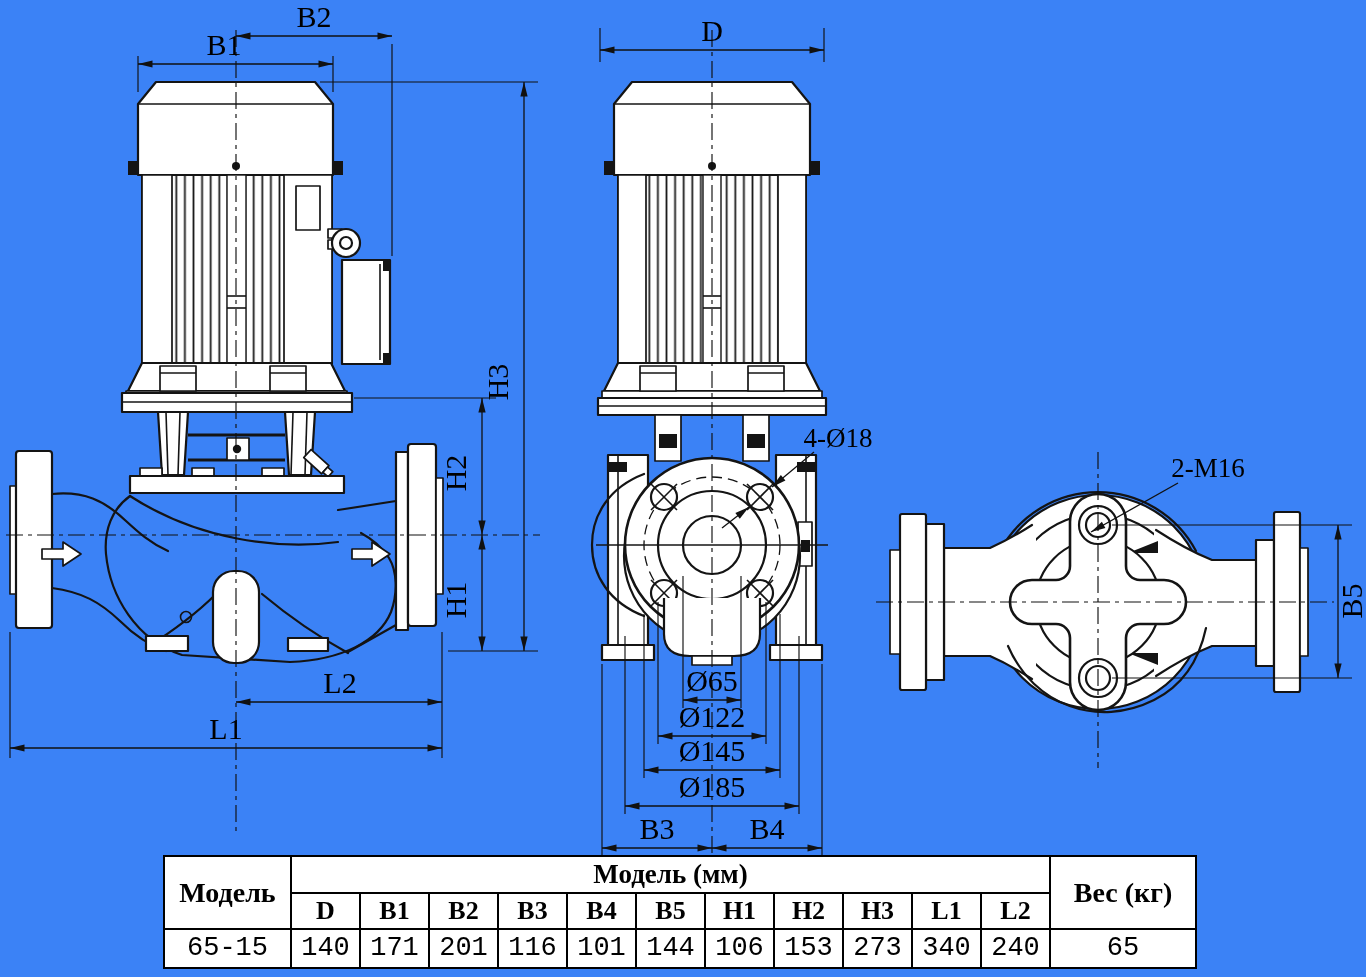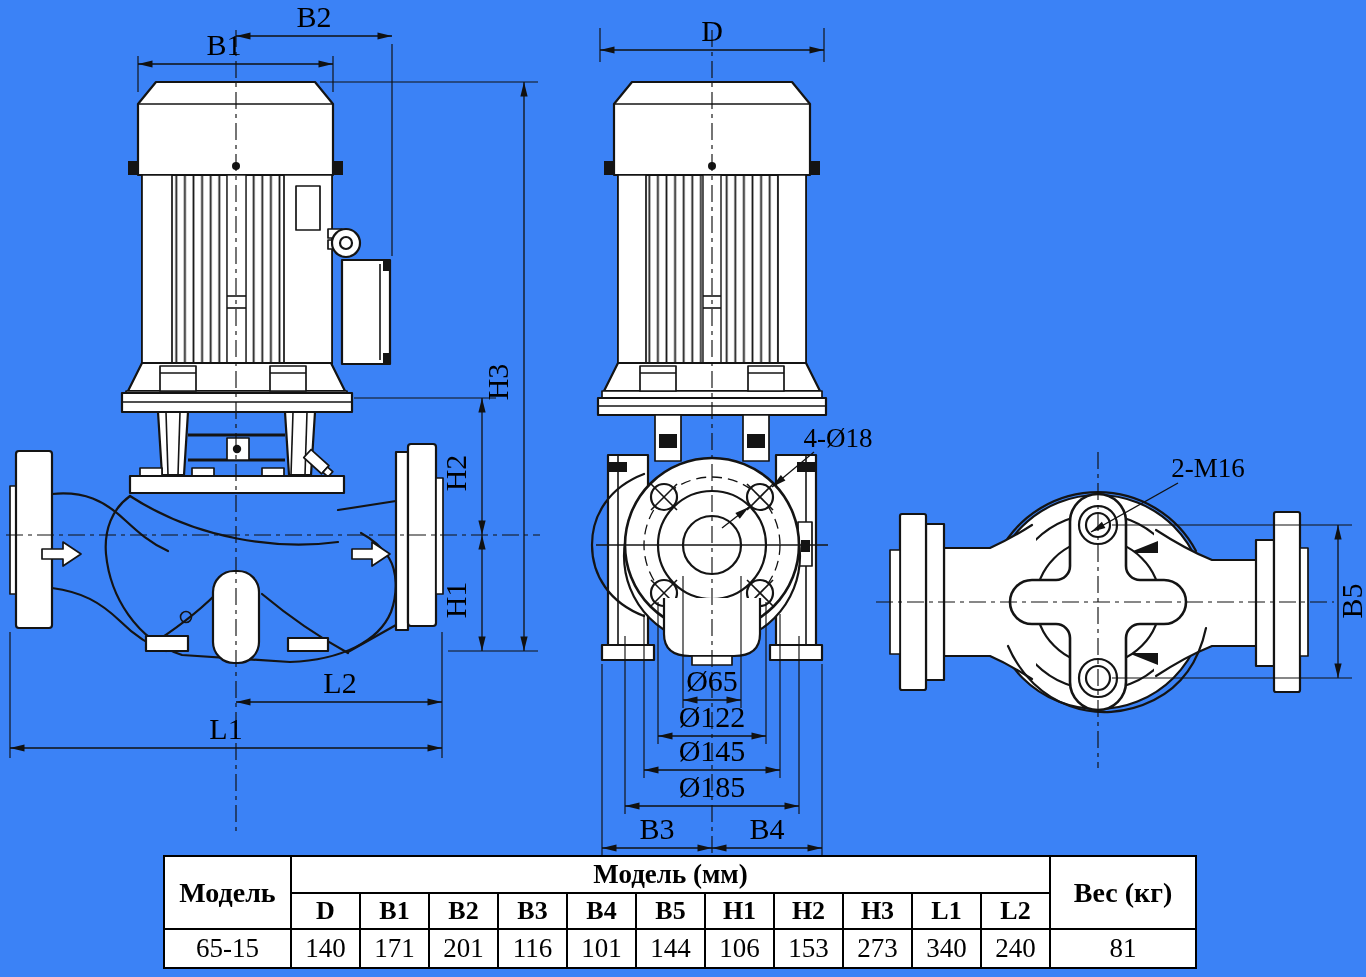--- a/index.html
+++ b/index.html
@@ -22,21 +22,21 @@
   .bc   {fill:none;stroke:#111;stroke-width:1.3;stroke-dasharray:10 6;}
   
   .tablewrap{position:absolute;left:163px;top:855px;width:1032px;}
   table.spec{border-collapse:collapse;table-layout:fixed;width:1032px;background:#fff;}
   table.spec th,table.spec td{border:2.4px solid #000;text-align:center;vertical-align:middle;
      padding:0;line-height:1.05;overflow:hidden;}
   .h-model{font-size:28px;font-weight:bold;border-radius:19px;}
   .h-sizes{font-size:27px;font-weight:bold;height:35px;}
   .h-weight{font-size:28px;font-weight:bold;}
   .h-dim{font-size:26px;font-weight:bold;height:34px;}
-  .v-cell{font-size:27px;font-weight:normal;height:37px;}
+  .v-cell{font-size:27px;font-weight:normal;height:37px;font-family:Liberation Mono, monospace;}
 </style>
 </head>
 <body>
 
 <div class="stage">
 <svg width="1366" height="856" viewBox="0 0 1366 856">
   <defs>
     <marker id="arw" markerUnits="userSpaceOnUse" markerWidth="18" markerHeight="12" refX="15.5" refY="6" orient="auto-start-reverse">
       <path d="M1,2.4 L15.5,6 L1,9.6 Z" fill="#111"></path>
     </marker>
@@ -375,18 +375,18 @@
         <td class="v-cell">171</td>
         <td class="v-cell">201</td>
         <td class="v-cell">116</td>
         <td class="v-cell">101</td>
         <td class="v-cell">144</td>
         <td class="v-cell">106</td>
         <td class="v-cell">153</td>
         <td class="v-cell">273</td>
         <td class="v-cell">340</td>
         <td class="v-cell">240</td>
-        <td class="v-cell">81</td>
+        <td class="v-cell">65</td>
       </tr>
     </tbody>
   </table>
 </div>
 </div>
 
 </body></html>

